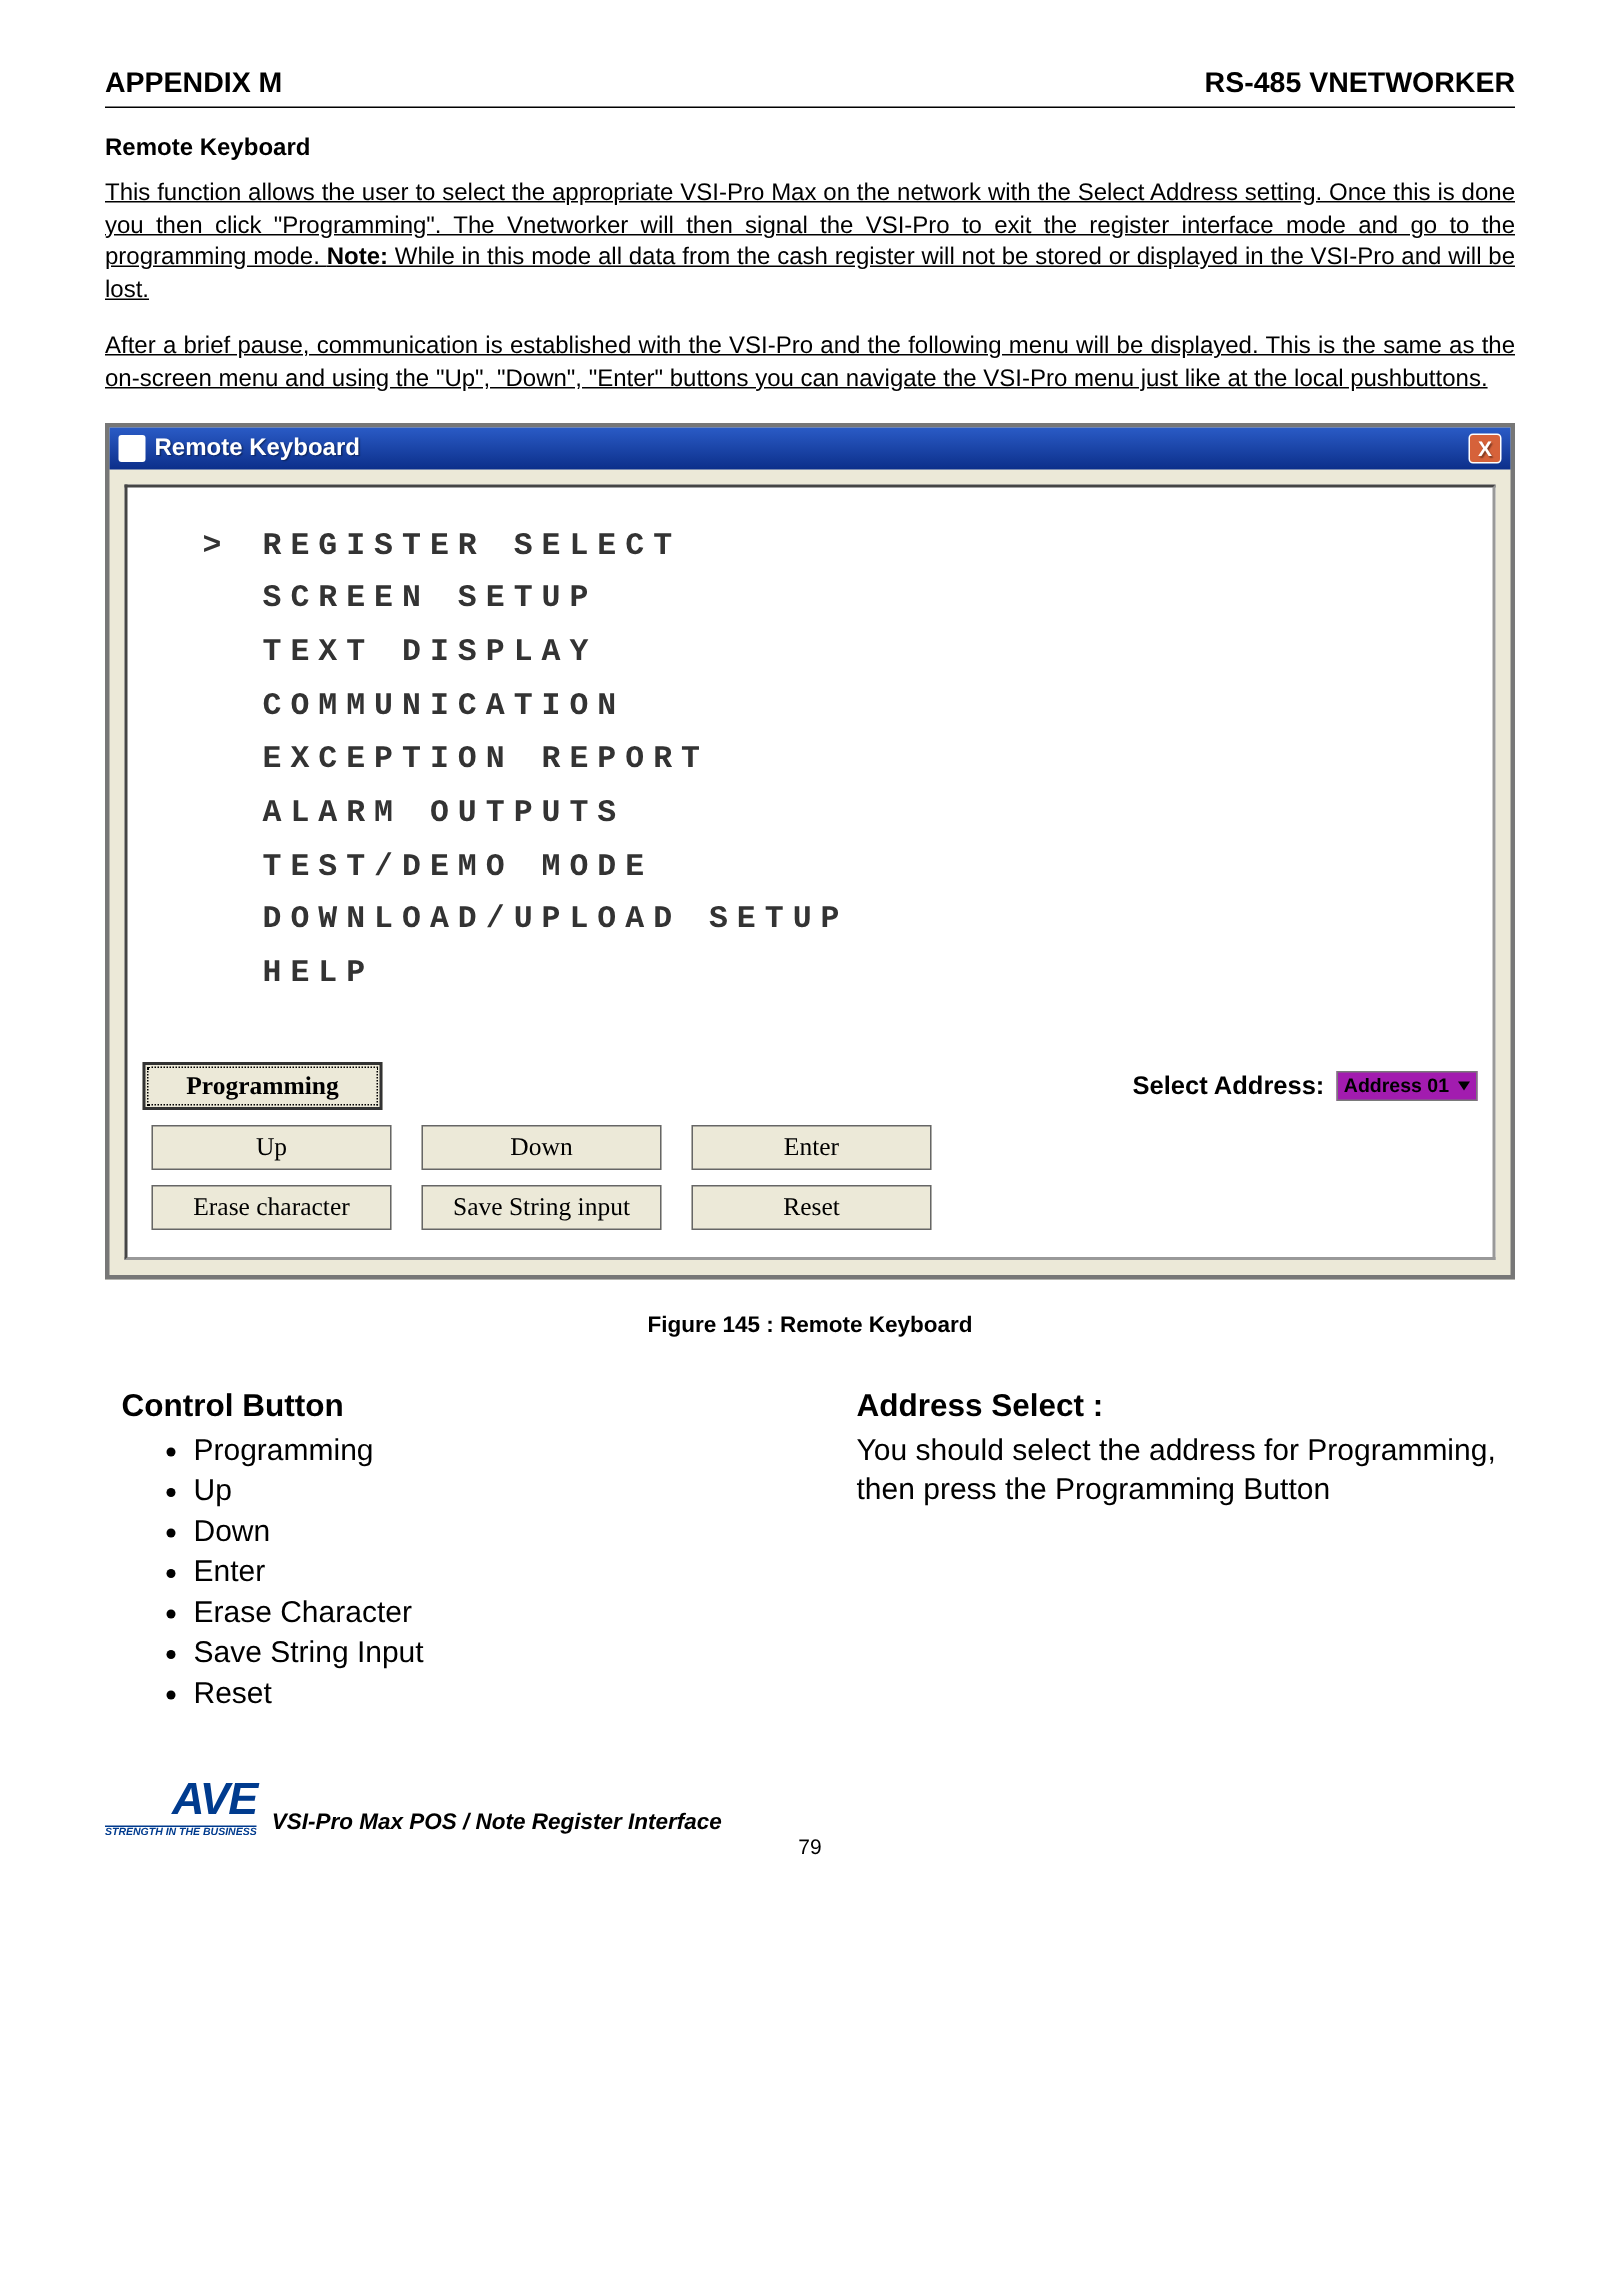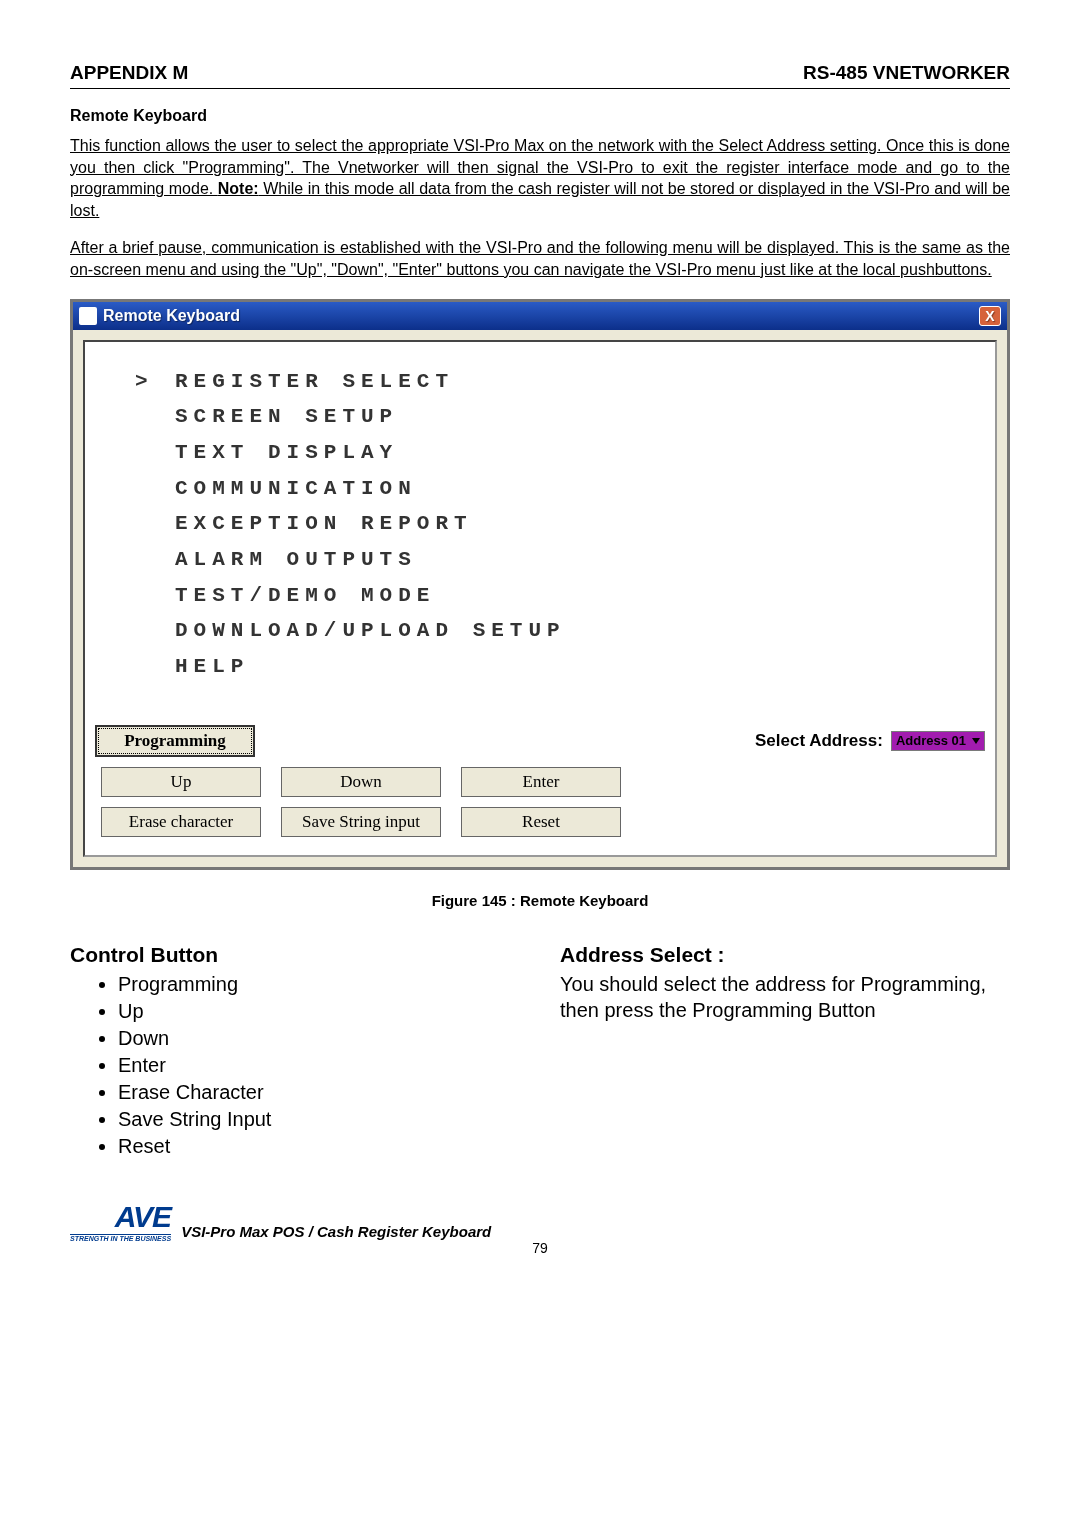--- a/index.html
+++ b/index.html
@@ -4,21 +4,21 @@
 <style>
   * { box-sizing: border-box; }
   body {
     font-family: Arial, Helvetica, sans-serif;
     margin: 0;
     background: #fff;
     color: #000;
     width: 1080px;
   }
   .page {
-    padding: 62px 70px 40px 70px;
+    padding: 45px 70px 40px 70px;
   }
   .header-row {
     display: flex;
     justify-content: space-between;
     font-weight: bold;
     font-size: 19px;
     border-bottom: 1.5px solid #000;
     padding-bottom: 4px;
     margin-bottom: 18px;
   }
@@ -147,21 +147,21 @@
   .fig-caption {
     text-align: center;
     font-weight: bold;
     font-size: 15px;
     margin: 22px 0 34px 0;
   }
   .two-col {
     display: flex;
     gap: 40px;
   }
-  .col { flex: 1; }
+  .col { flex: 1; margin-left: 11px; }
   .col h3 {
     font-size: 21px;
     margin: 0 0 4px 0;
   }
   .col ul {
     margin: 2px 0 0 0;
     padding-left: 48px;
     font-size: 20px;
     line-height: 1.35;
   }
@@ -308,16 +308,16 @@
       <h3>Address Select :</h3>
       <p>You should select the address for Programming, then press the Programming Button</p>
     </div>
   </div>
 
   <div class="footer">
     <div>
       <span class="logo">AVE</span>
       <span class="logo-sub">STRENGTH IN THE BUSINESS</span>
     </div>
-    <div class="footer-text">VSI-Pro Max  POS / Cash Register Keyboard</div>
+    <div class="footer-text">VSI-Pro Max  POS / Note Register Interface</div>
   </div>
   <div class="page-num">79</div>
 </div>
 
 </body></html>

